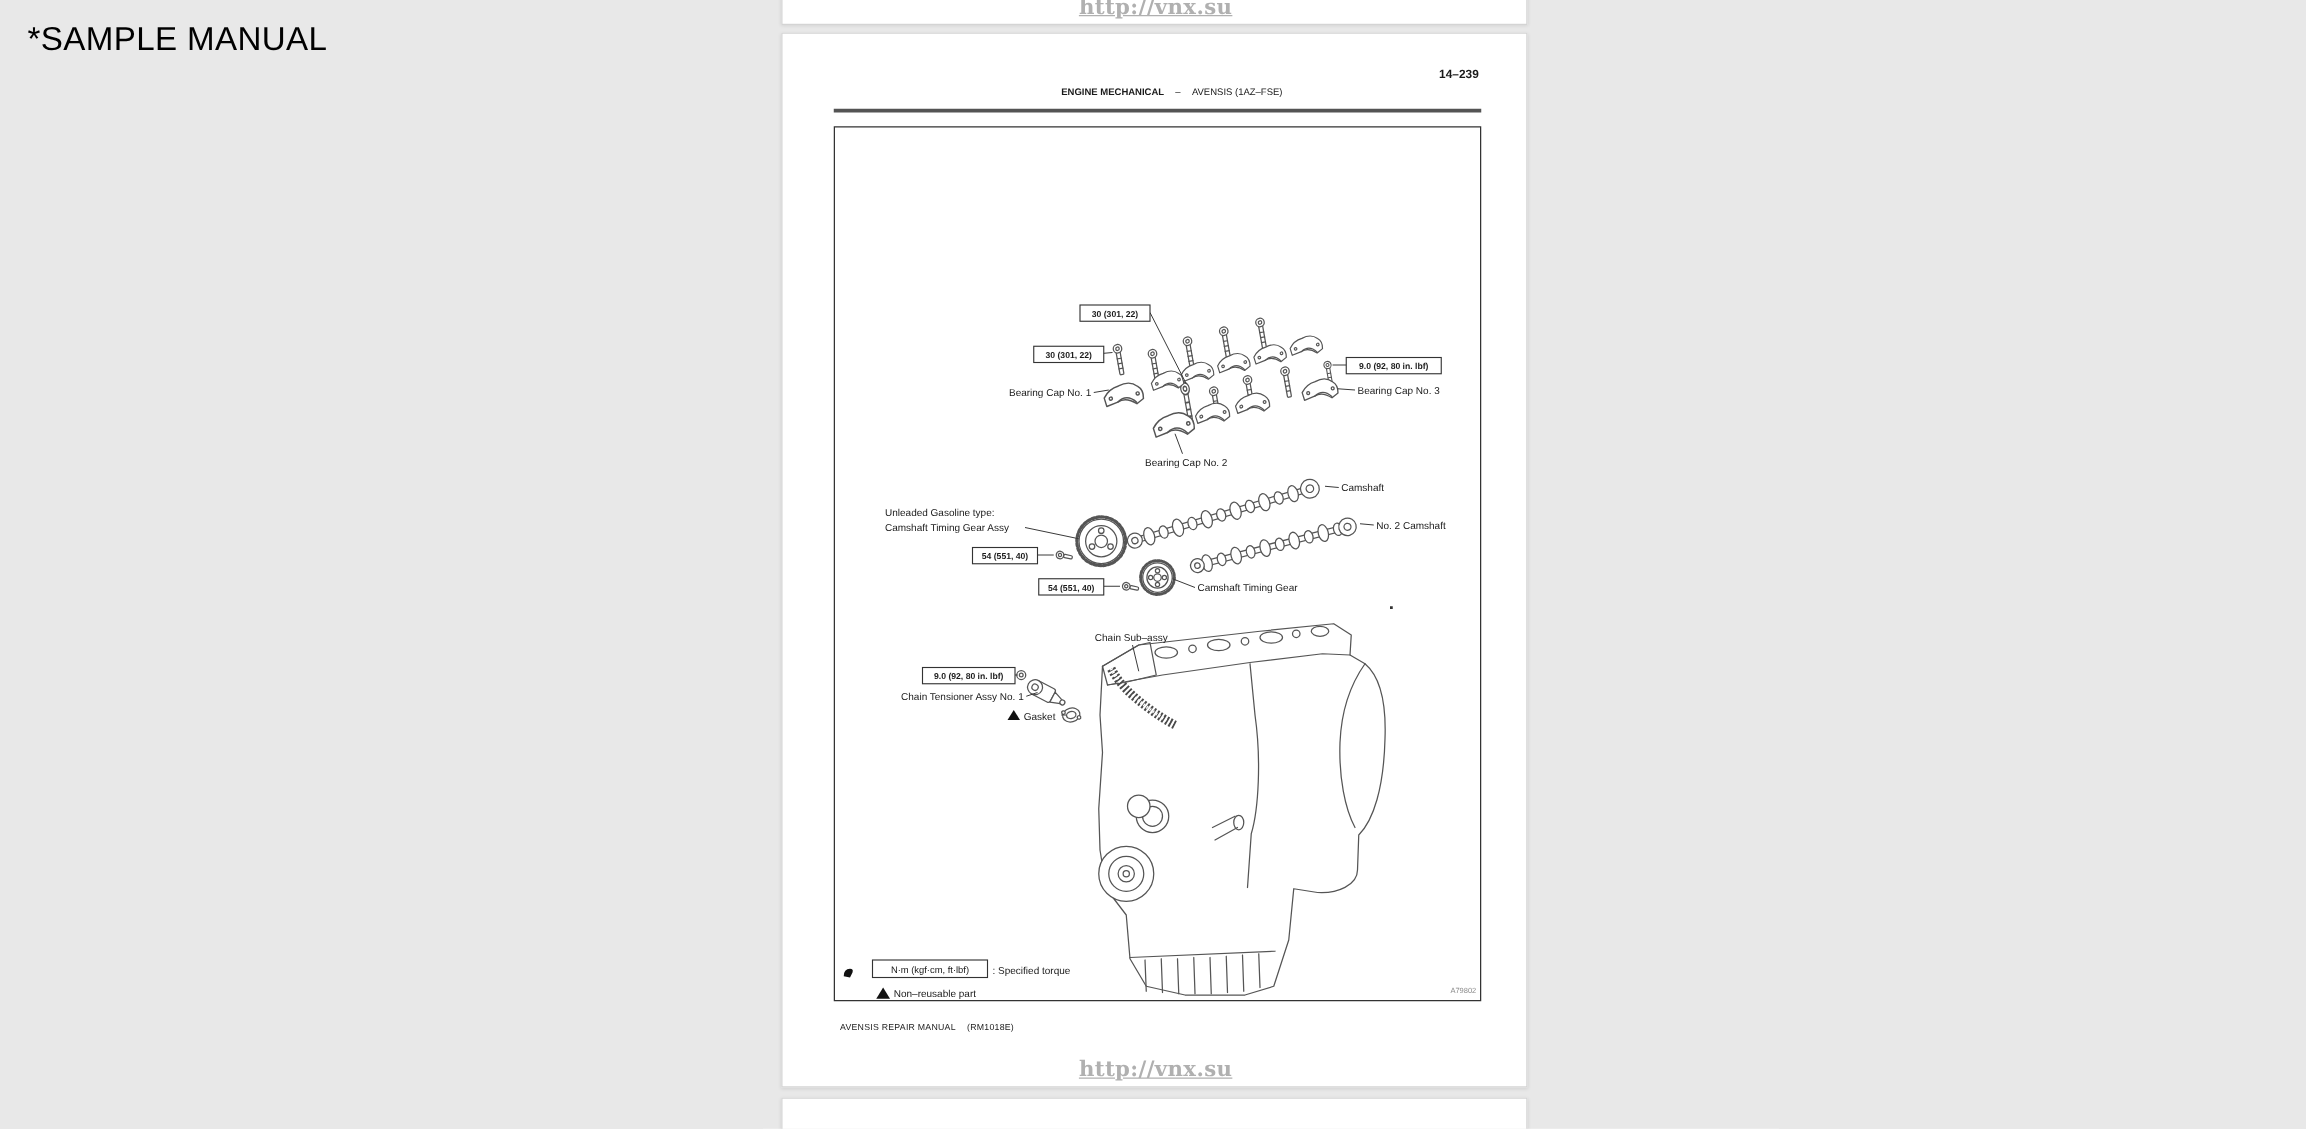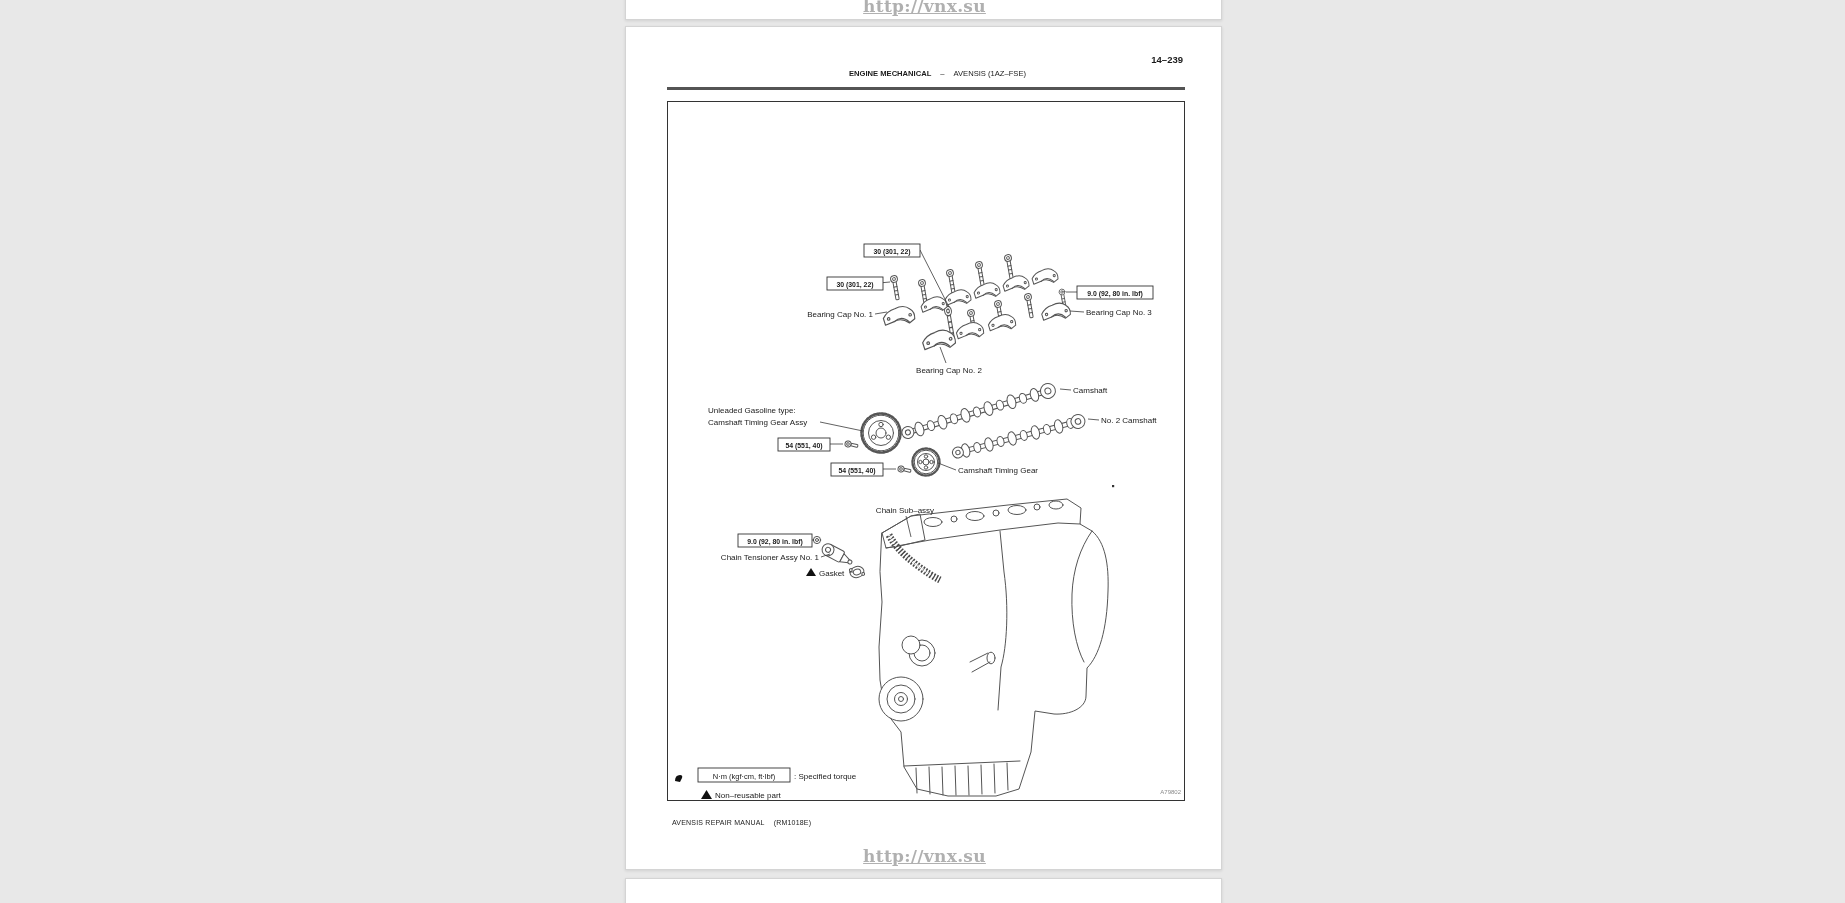--- a/index.html
+++ b/index.html
@@ -282,13 +282,14 @@
     </svg>
 
     <div class="page-footer">
       <span>AVENSIS REPAIR MANUAL</span><span class="footer-code">(RM1018E)</span>
     </div>
     <div class="watermark wm-bottom">http://vnx.su</div>
   </div>
 
   <div class="page page-next"></div>
 
+  <div class="sample-overlay">*SAMPLE MANUAL</div>
 </div>
 
 </body></html>

